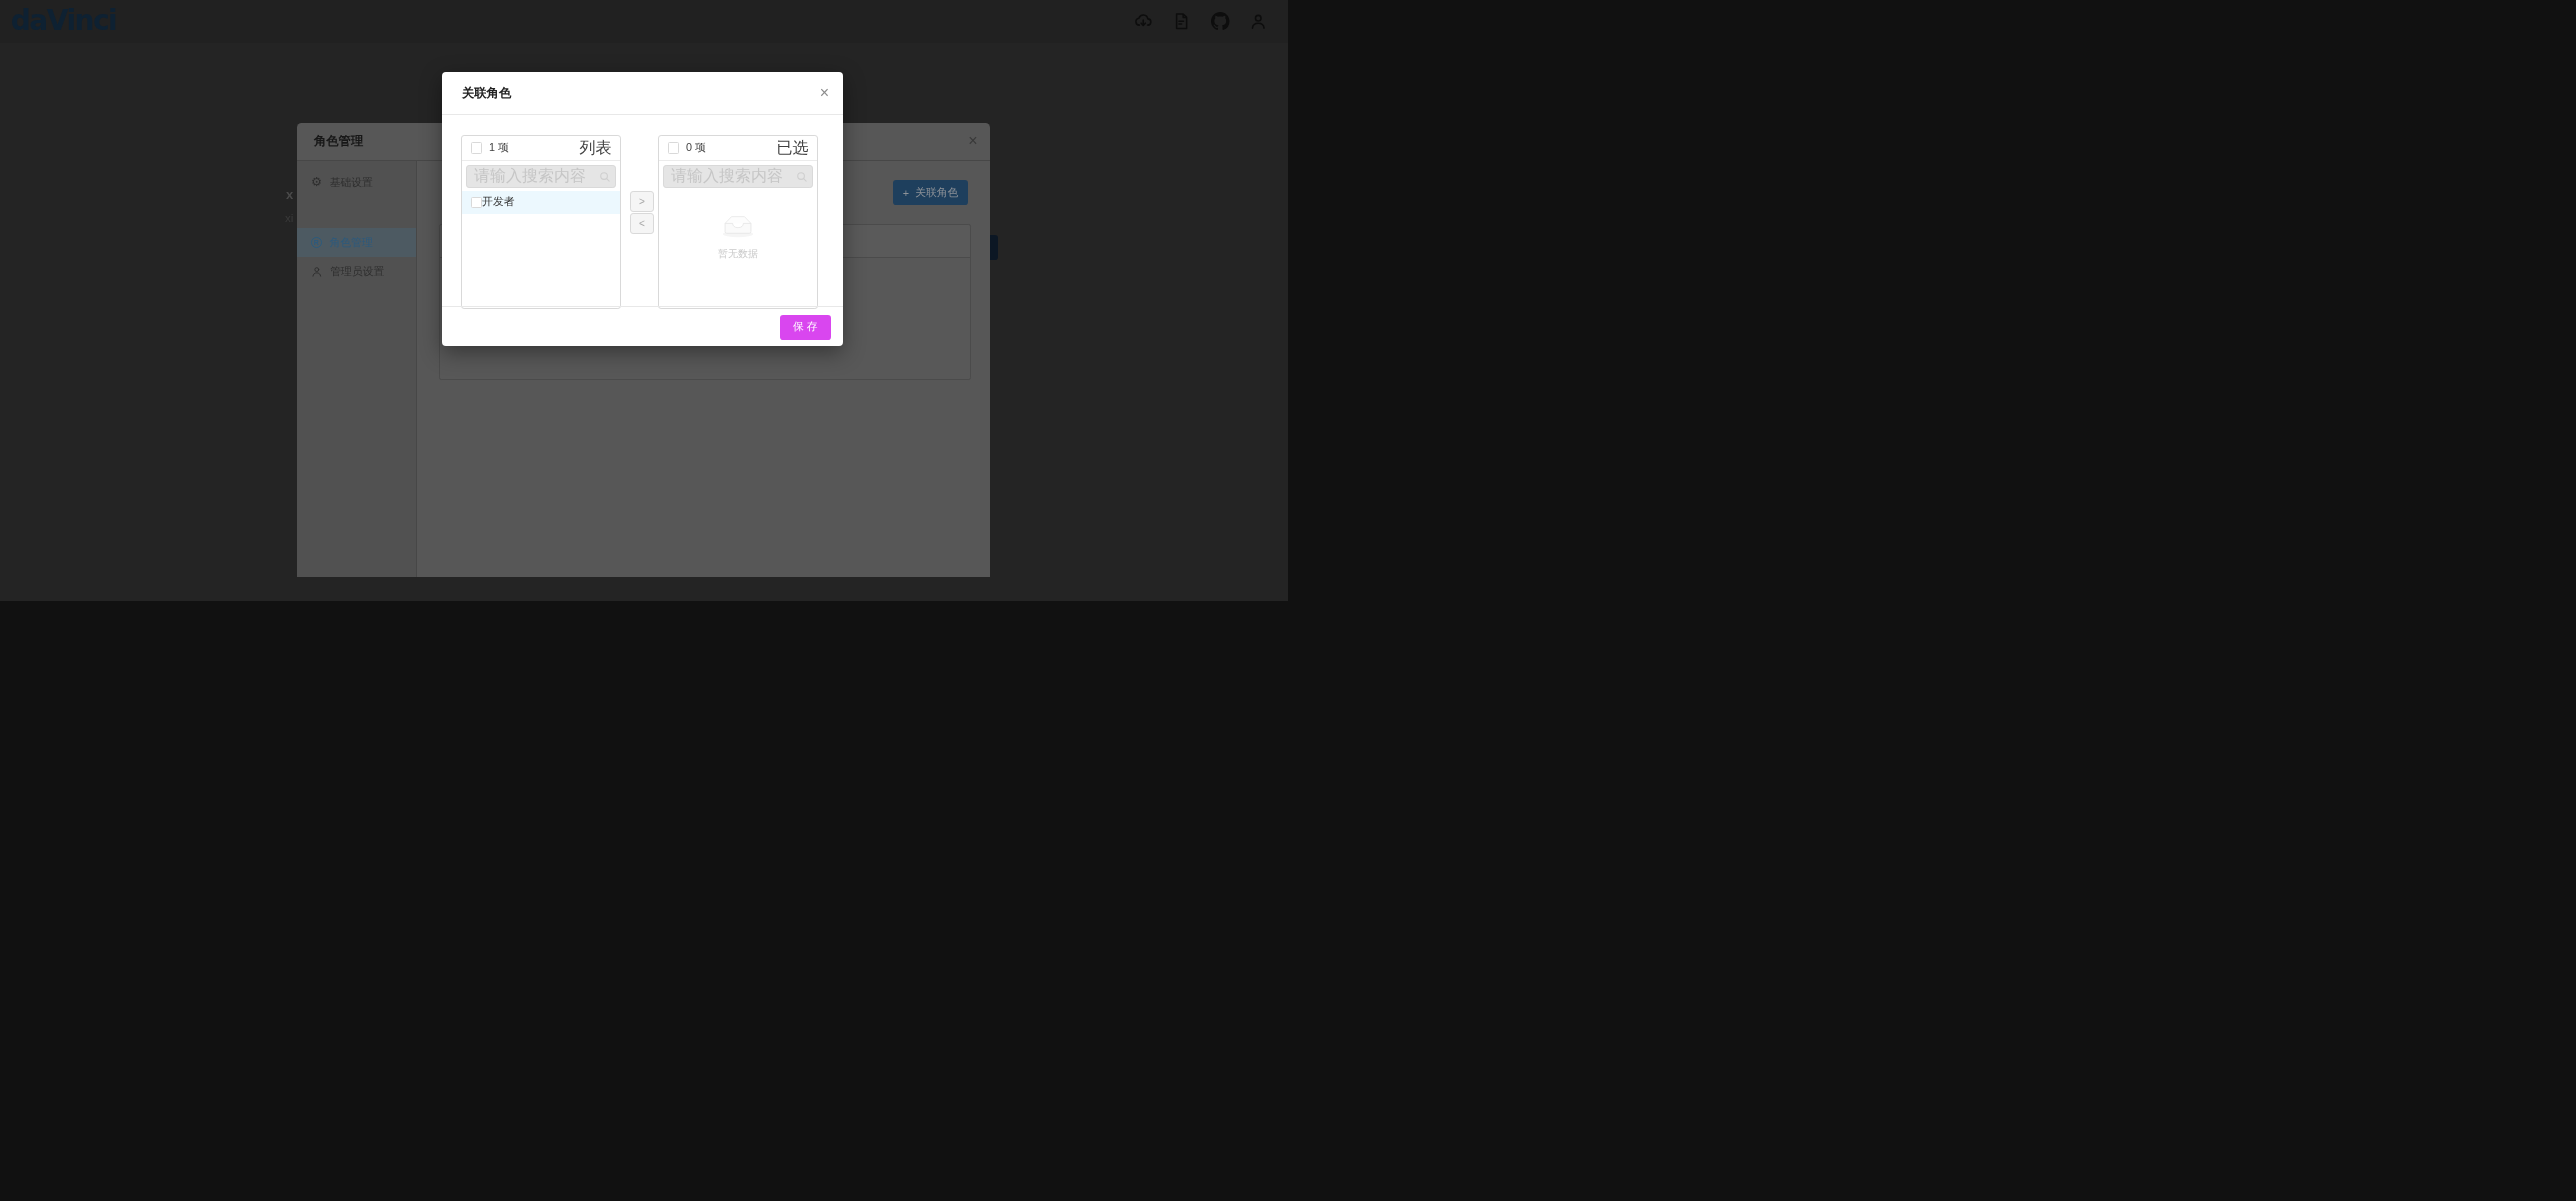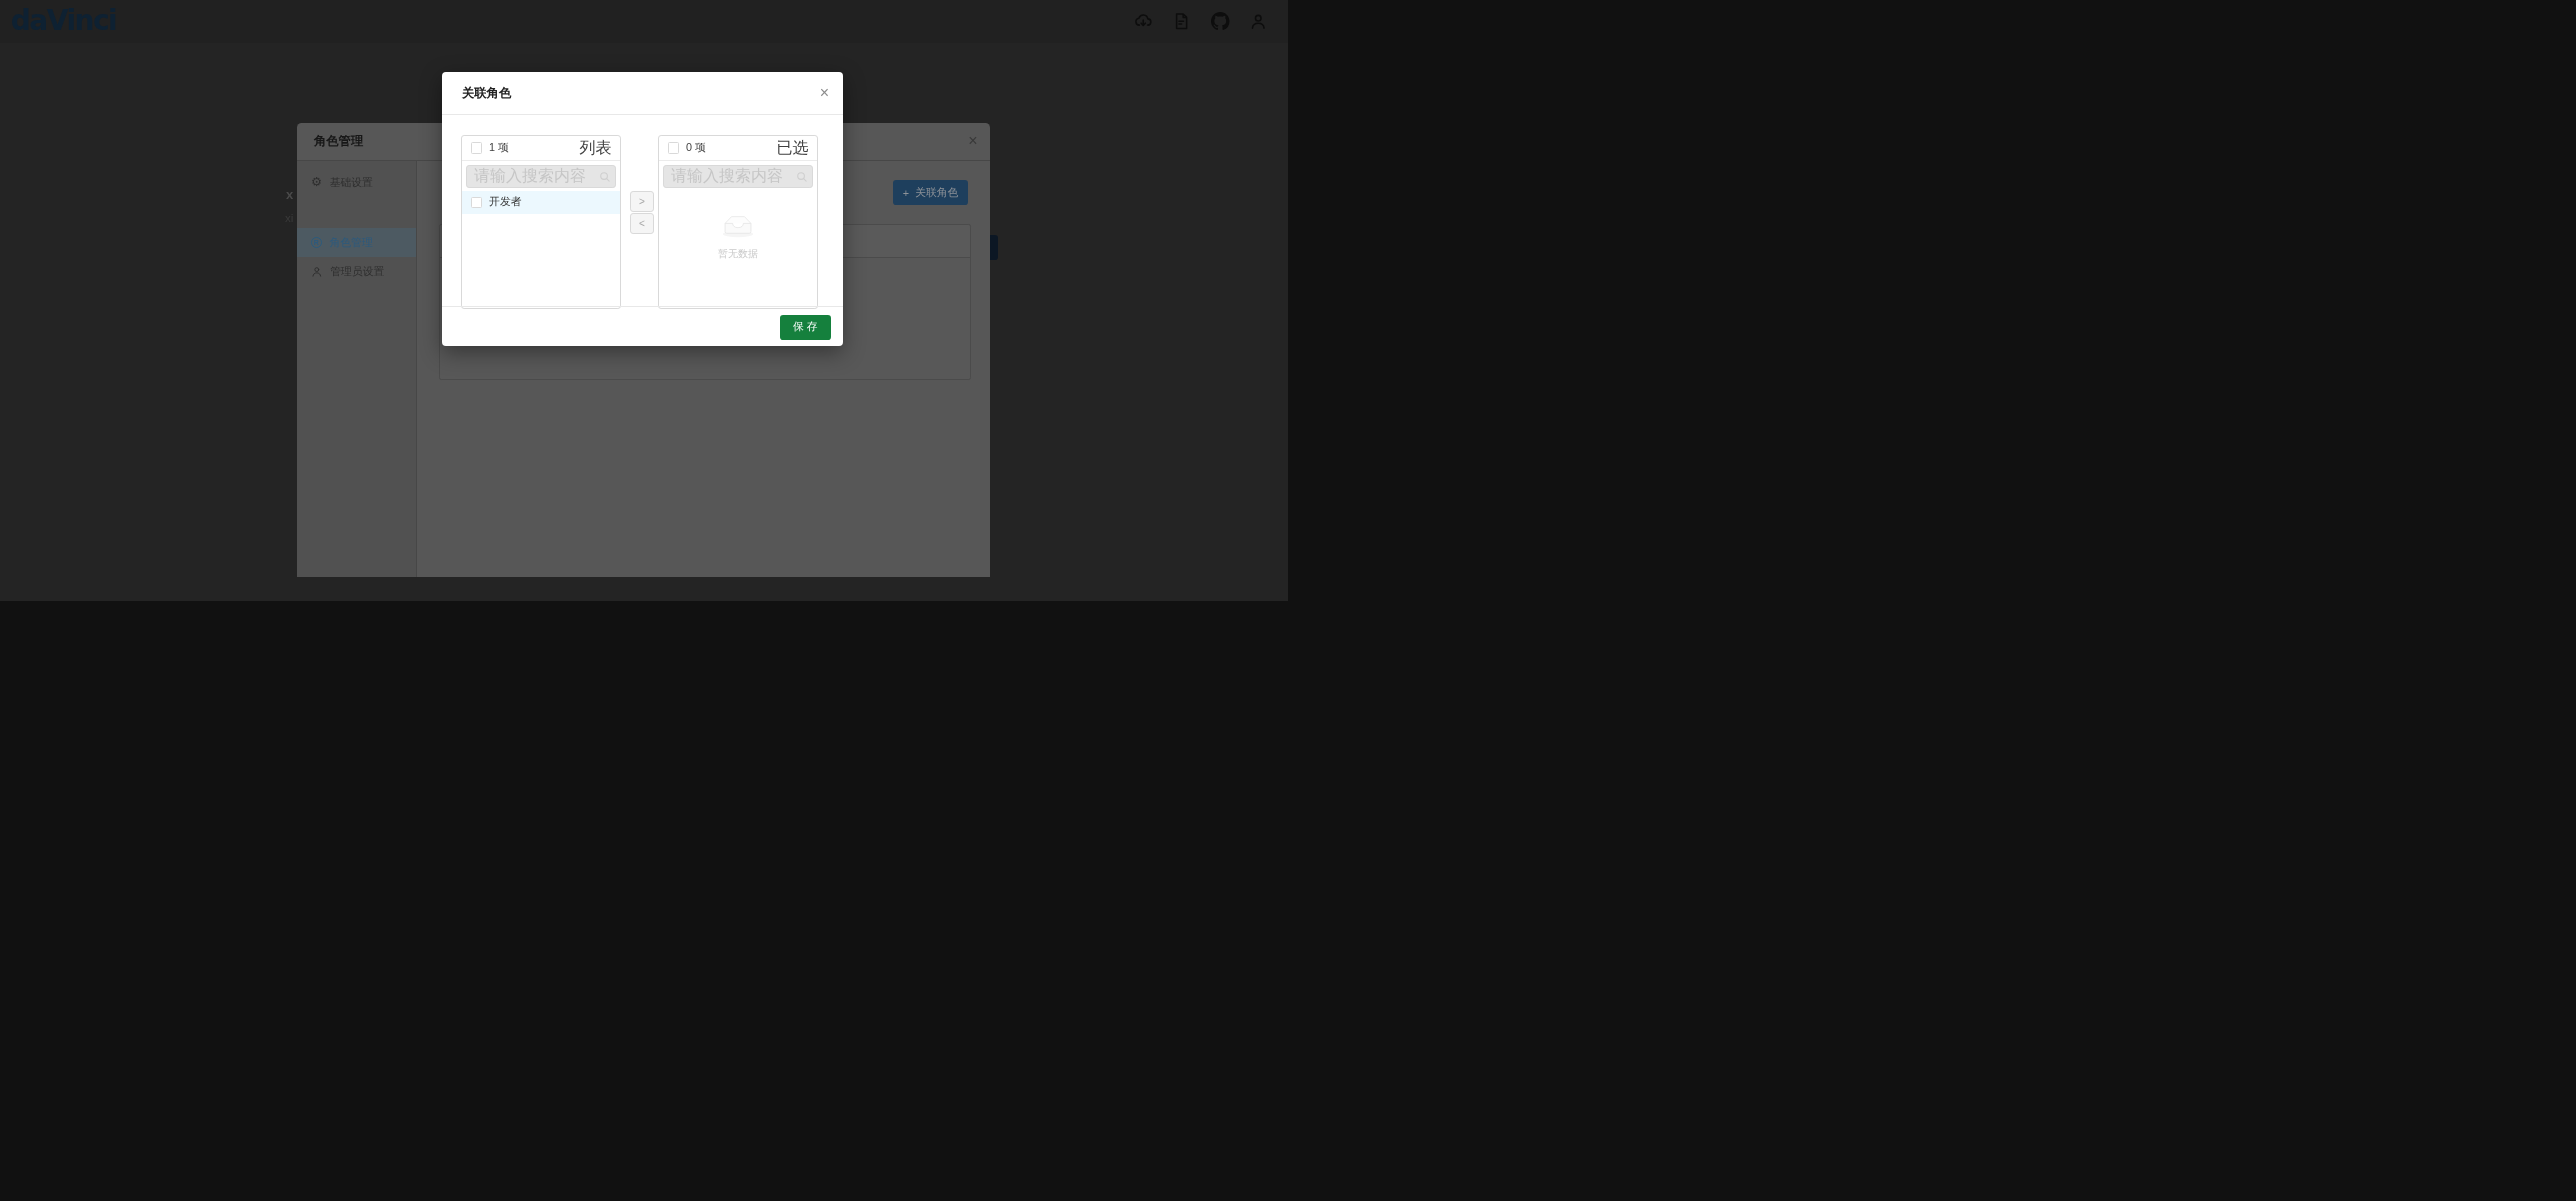--- a/index.html
+++ b/index.html
@@ -63,32 +63,32 @@
       box-sizing:border-box;flex:none;cursor:pointer;}
   .p-count{font-size:10.8px;color:#404040;}
   .p-side-title{margin-left:auto;font-size:16px;color:#404040;}
   .p-search{position:relative;margin:3.9px 3.9px 0 3.9px;}
   .p-search input{width:100%;height:23px;border:0.8px solid #d9d9d9;border-radius:3.1px;
                   padding:0 20px 0 7px;font-size:16px;color:#333;box-sizing:border-box;
                   outline:none;background:#e5e5e5;font-family:inherit;}
   .p-search input::placeholder{color:#c6c6c6;}
   .search-ico{position:absolute;right:5.4px;top:6.2px;width:11.6px;height:11.6px;}
   .p-list{margin-top:3.1px;}
-  .p-item{height:23px;display:flex;align-items:center;gap:7px;padding:0 8.5px;
+  .p-item{height:23px;display:flex;align-items:center;gap:0;padding:0 8.5px;
           font-size:10.8px;color:#333;background:#ecf8fe;cursor:pointer;}
   .p-empty{height:99px;display:flex;flex-direction:column;align-items:center;
            justify-content:center;gap:5.4px;color:#c9c9c9;font-size:10px;}
 
   .t-btn{position:absolute;left:188px;width:21.6px;height:18.5px;border:0.8px solid #d9d9d9;
          border-radius:3.1px;background:#f5f5f5;color:#a8a8a8;font-size:10px;
          display:flex;align-items:center;justify-content:center;cursor:not-allowed;}
   .t-btn.up{top:119px;} .t-btn.down{top:141px;}
 
   .m2-footer{position:absolute;left:0;right:0;top:234px;height:40px;border-top:0.8px solid #e8e8e8;}
-  .save-btn{position:absolute;right:12.3px;top:7.7px;width:51px;height:25px;background:#15803d;
+  .save-btn{position:absolute;right:12.3px;top:7.7px;width:51px;height:25px;background:#d946ef;
             border:none;border-radius:3.1px;color:#fff;font-size:10.8px;cursor:pointer;
             display:flex;align-items:center;justify-content:center;font-family:inherit;}
 </style>
 </head>
 <body>
 
 <div class="stage">
 
   <div class="app-header">
     <div class="logo">daVinci</div>

